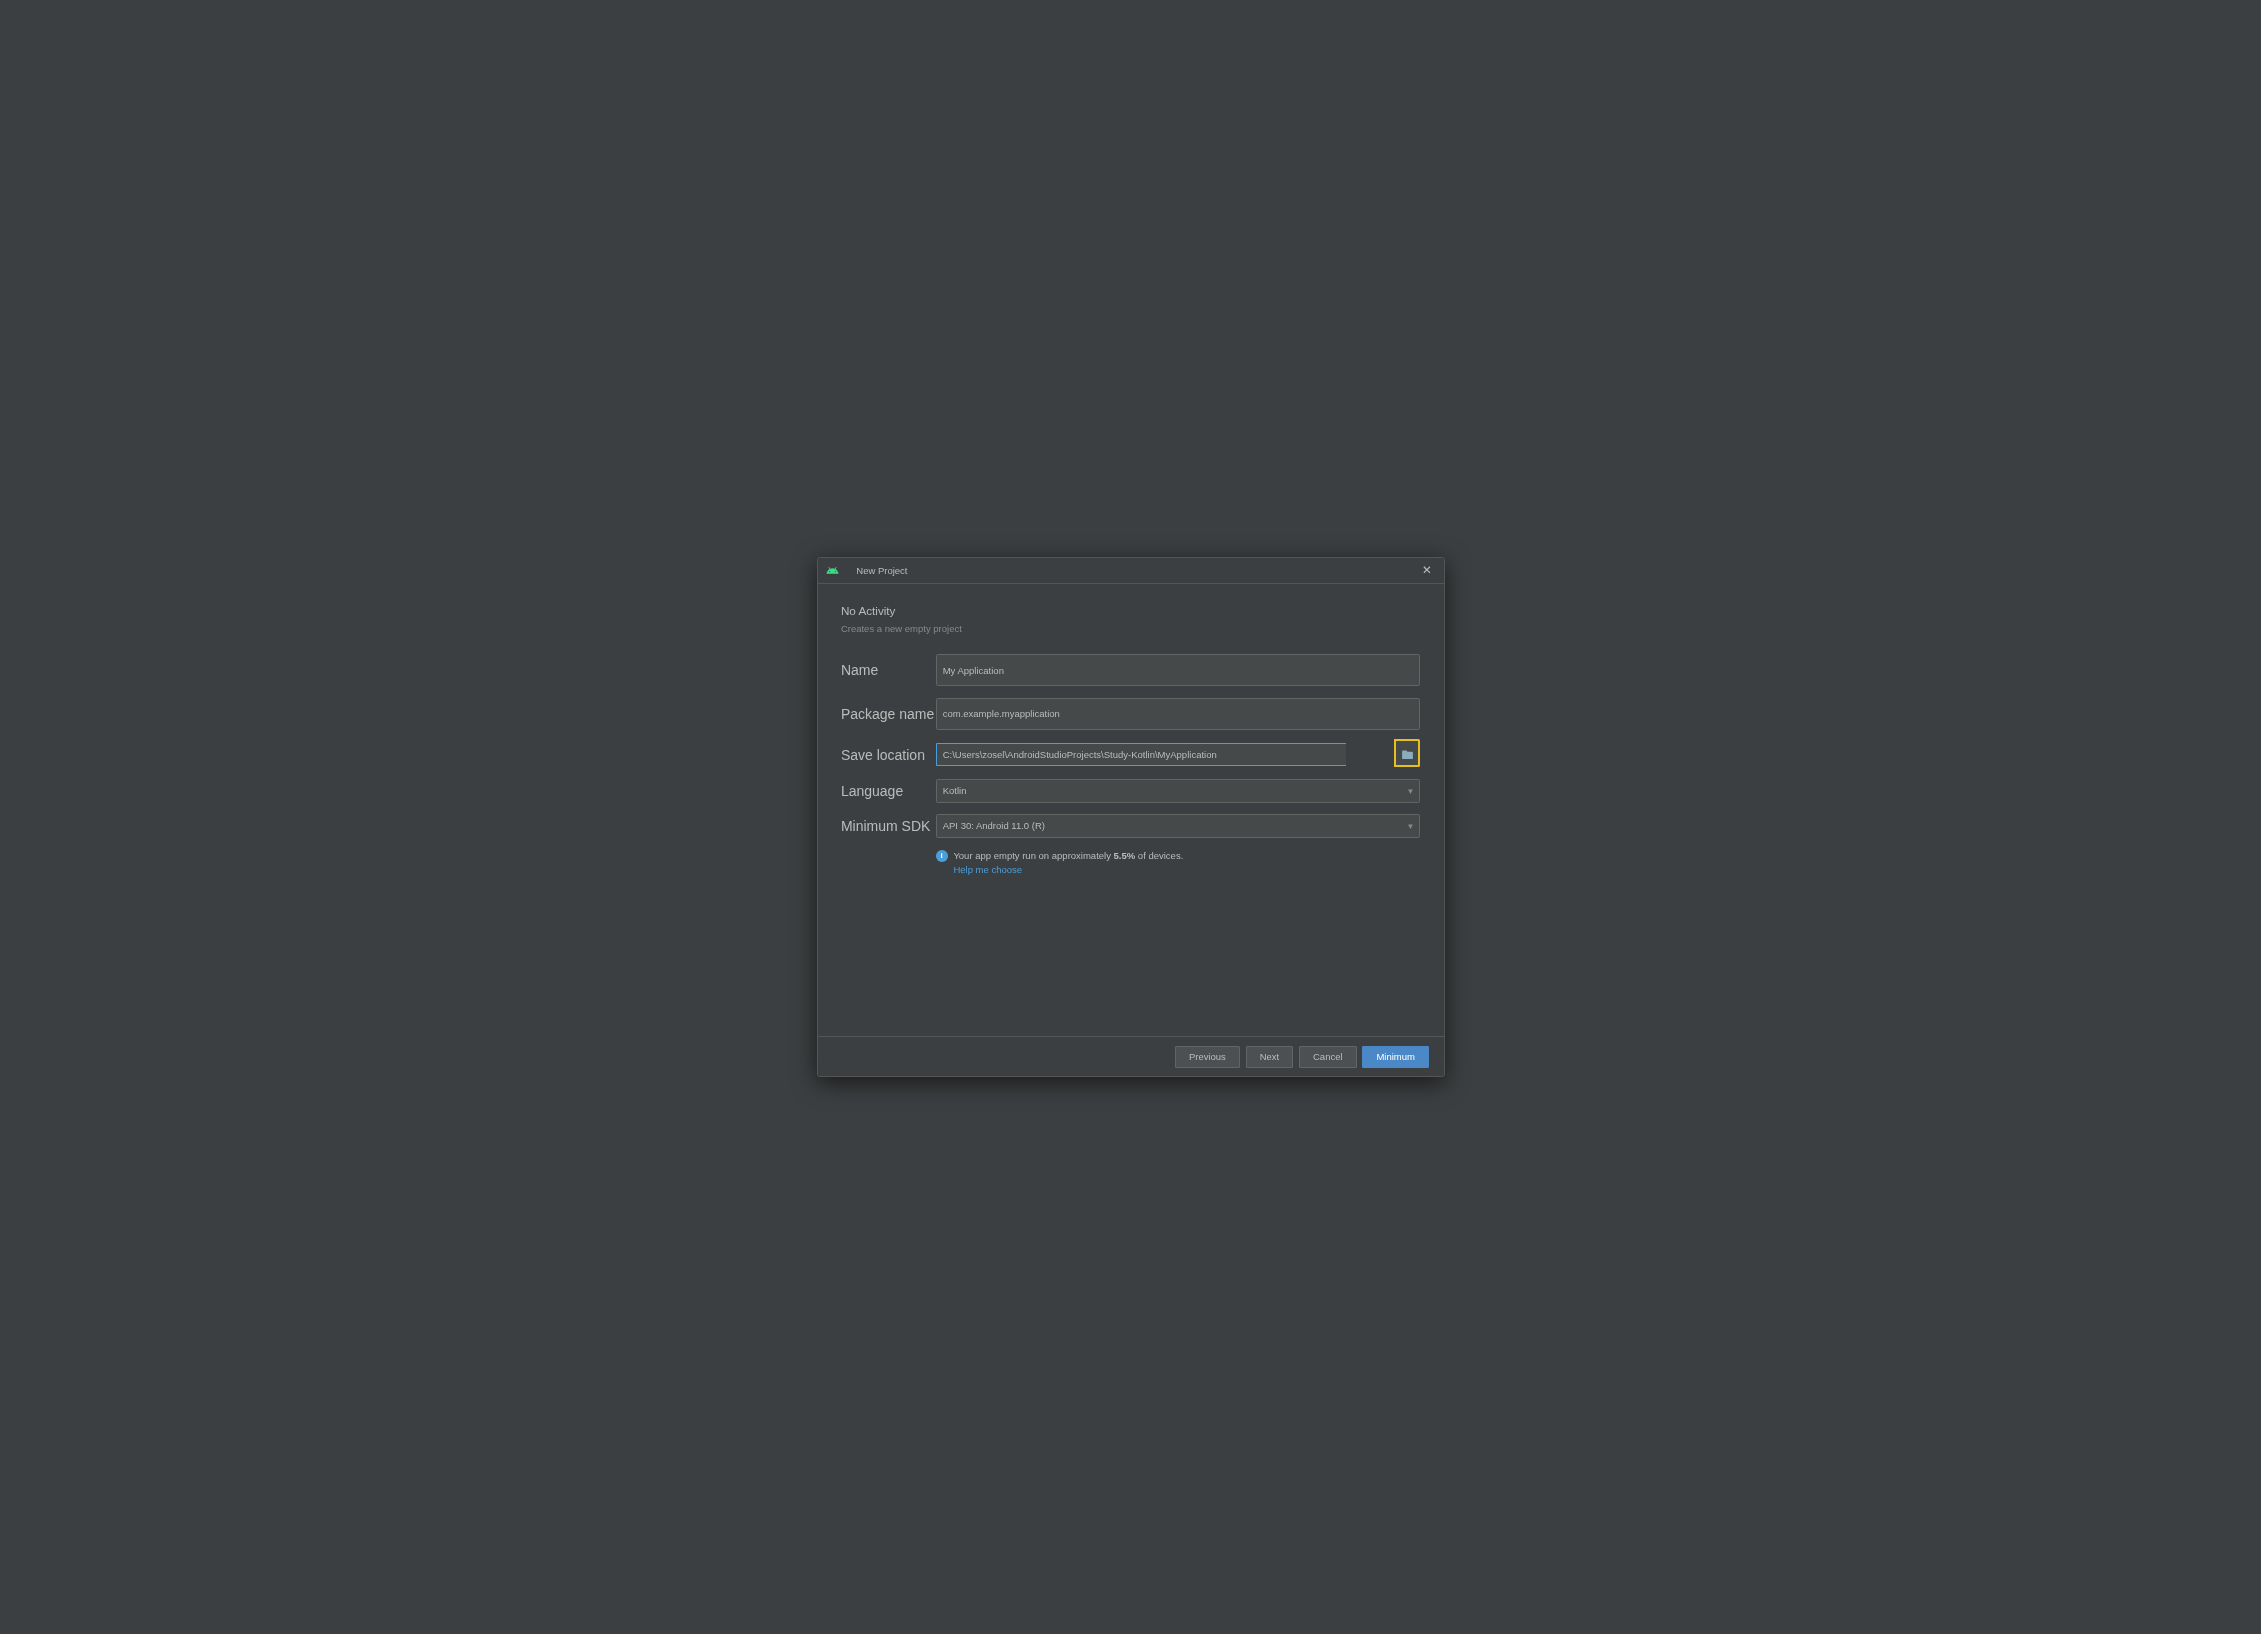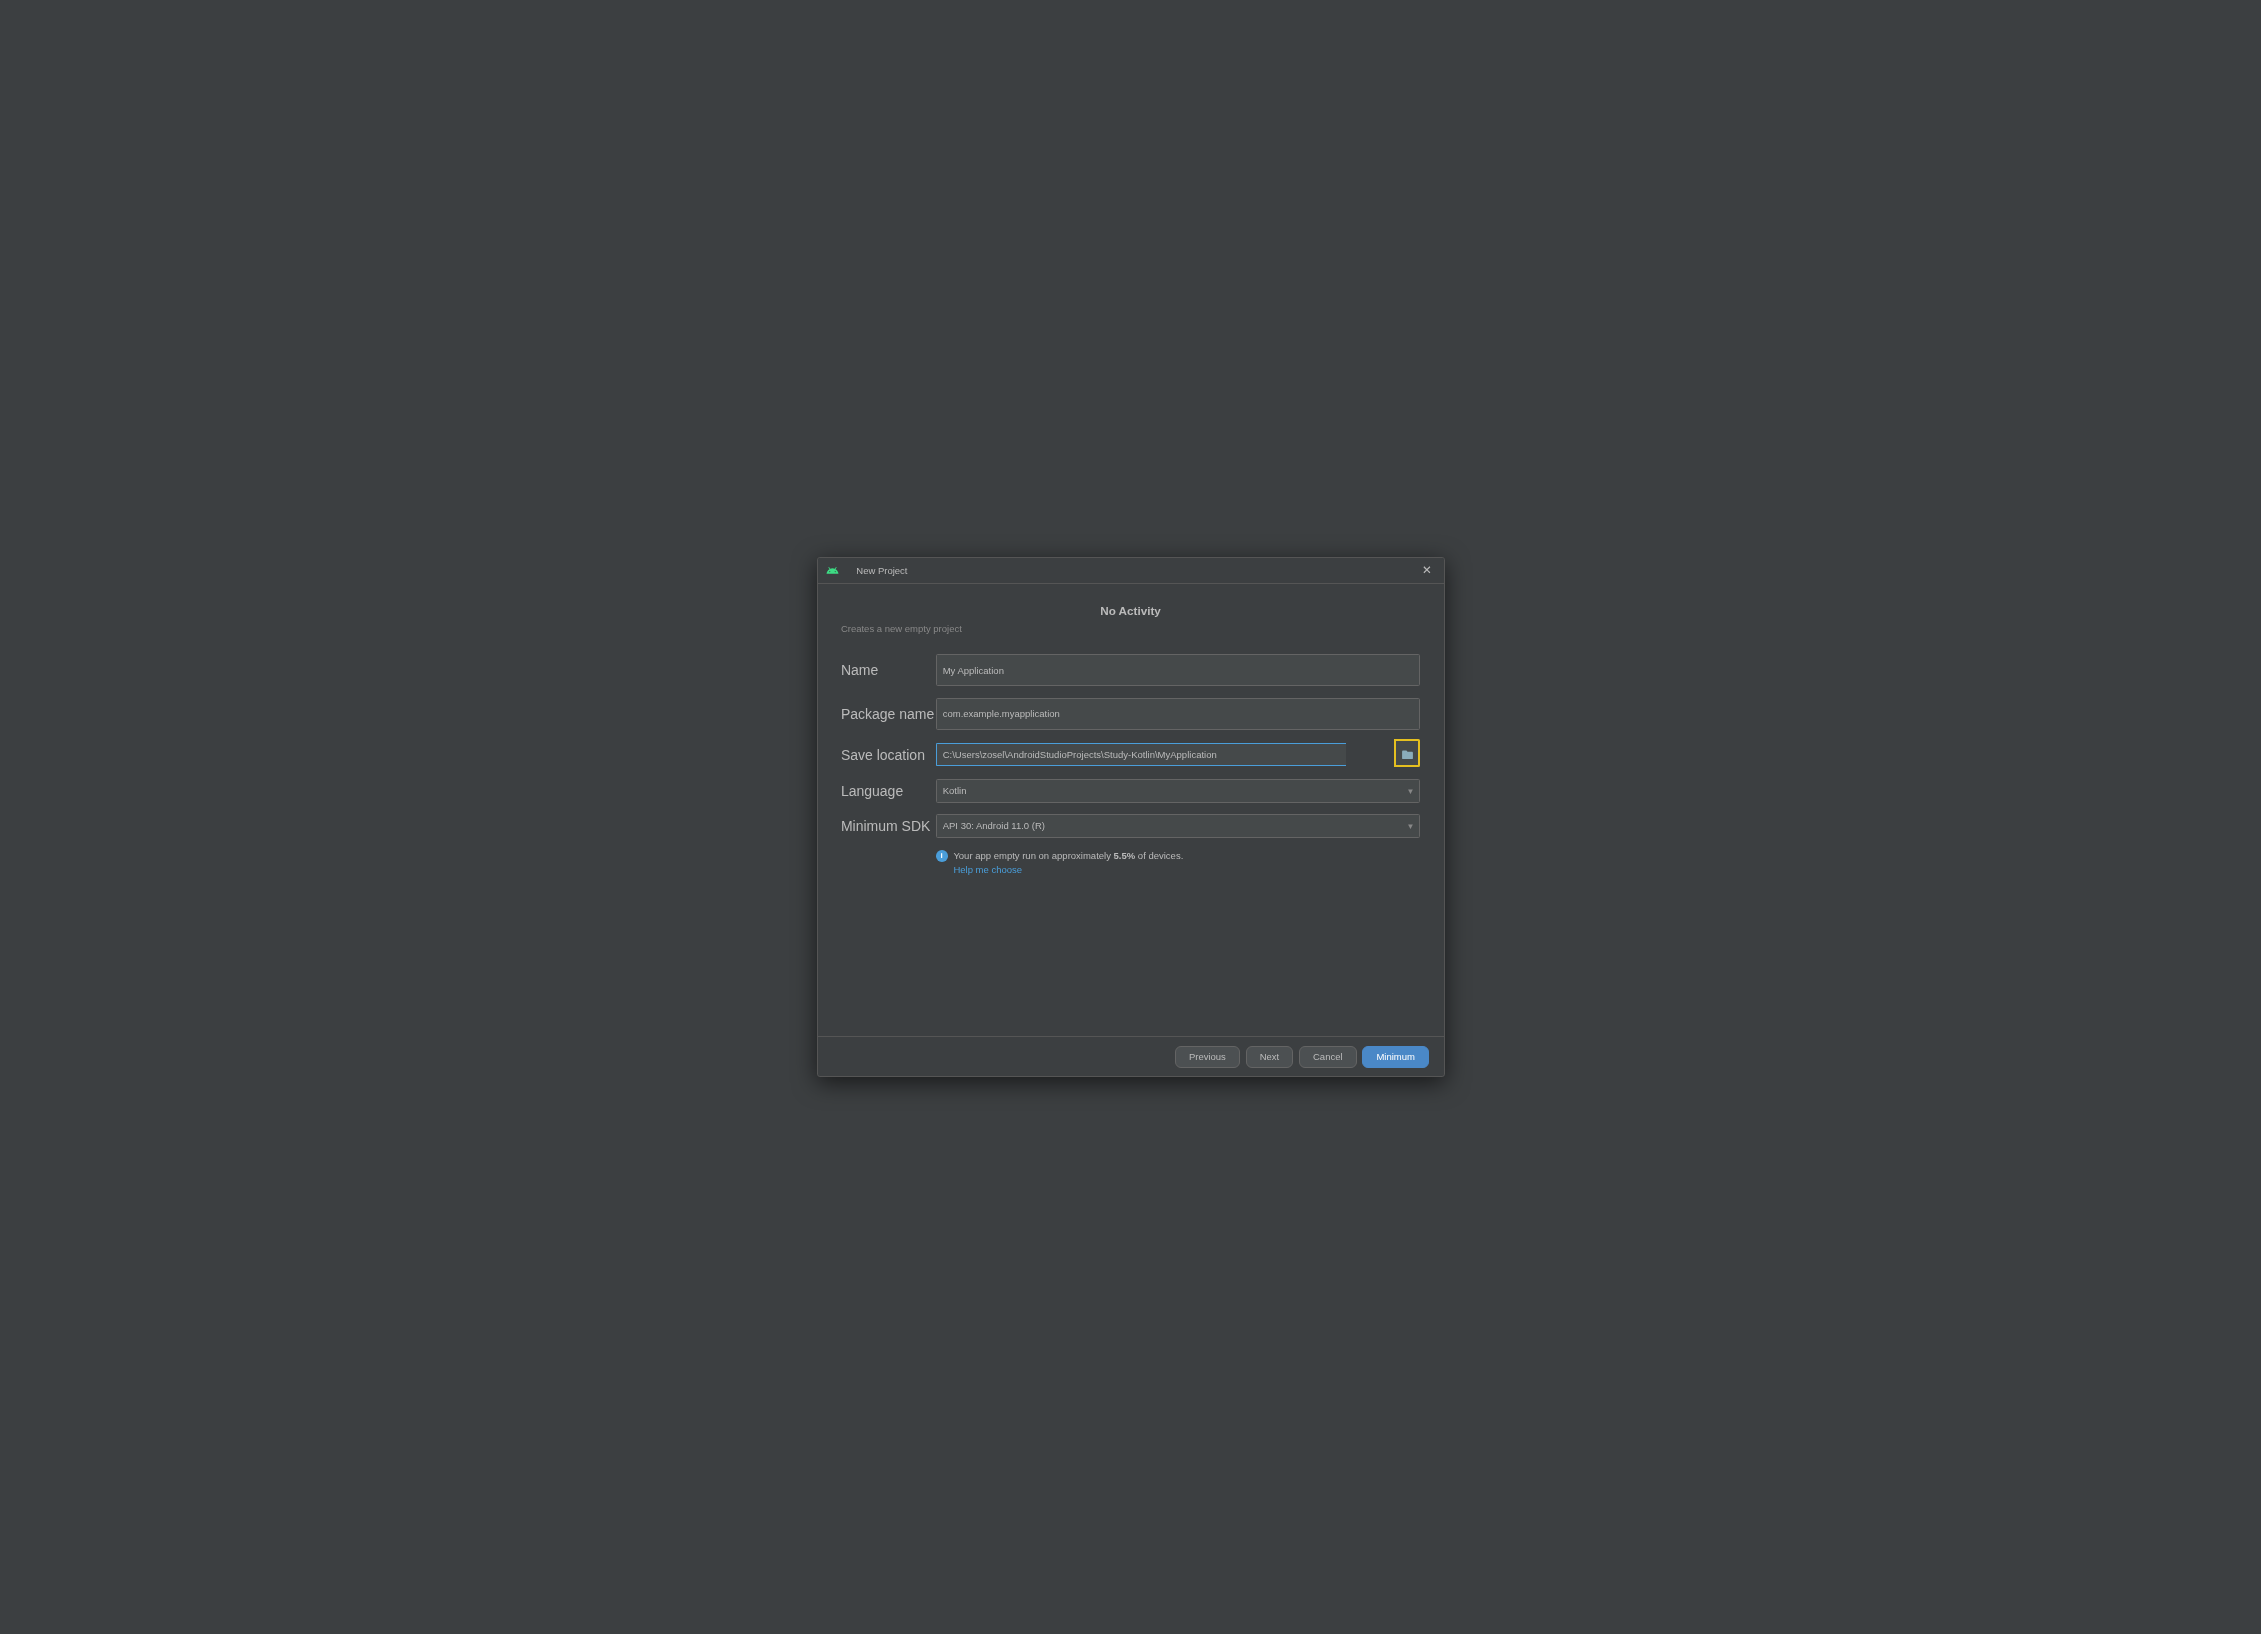--- a/index.html
+++ b/index.html
@@ -64,24 +64,23 @@
       line-height: 1;
       border-radius: 1.5px;
     }
 
     .content {
       padding: 20.4px 23.4px 14.6px 23.4px;
     }
 
     .section-title {
       font-size: 11.7px;
-      font-weight: bold;
+      font-weight: normal;
       color: #bbbbbb;
       margin-bottom: 5.8px;
-      text-align: center;
     }
 
     .section-subtitle {
       color: #888888;
       font-size: 9.5px;
       margin-bottom: 20.4px;
     }
 
     .form-row {
       display: flex;
@@ -218,21 +217,21 @@
       padding: 8.8px 14.6px;
       display: flex;
       justify-content: flex-end;
       align-items: center;
       gap: 5.8px;
       margin-top: 146px;
     }
 
     .btn {
       padding: 9px 13px;
-      border-radius: 6px;
+      border-radius: 1px;
       font-size: 9.5px;
       cursor: pointer;
       height: 22px;
       display: flex;
       align-items: center;
     }
 
     .btn-default {
       background: #4c5052;
       border: 0.7px solid #646464;

